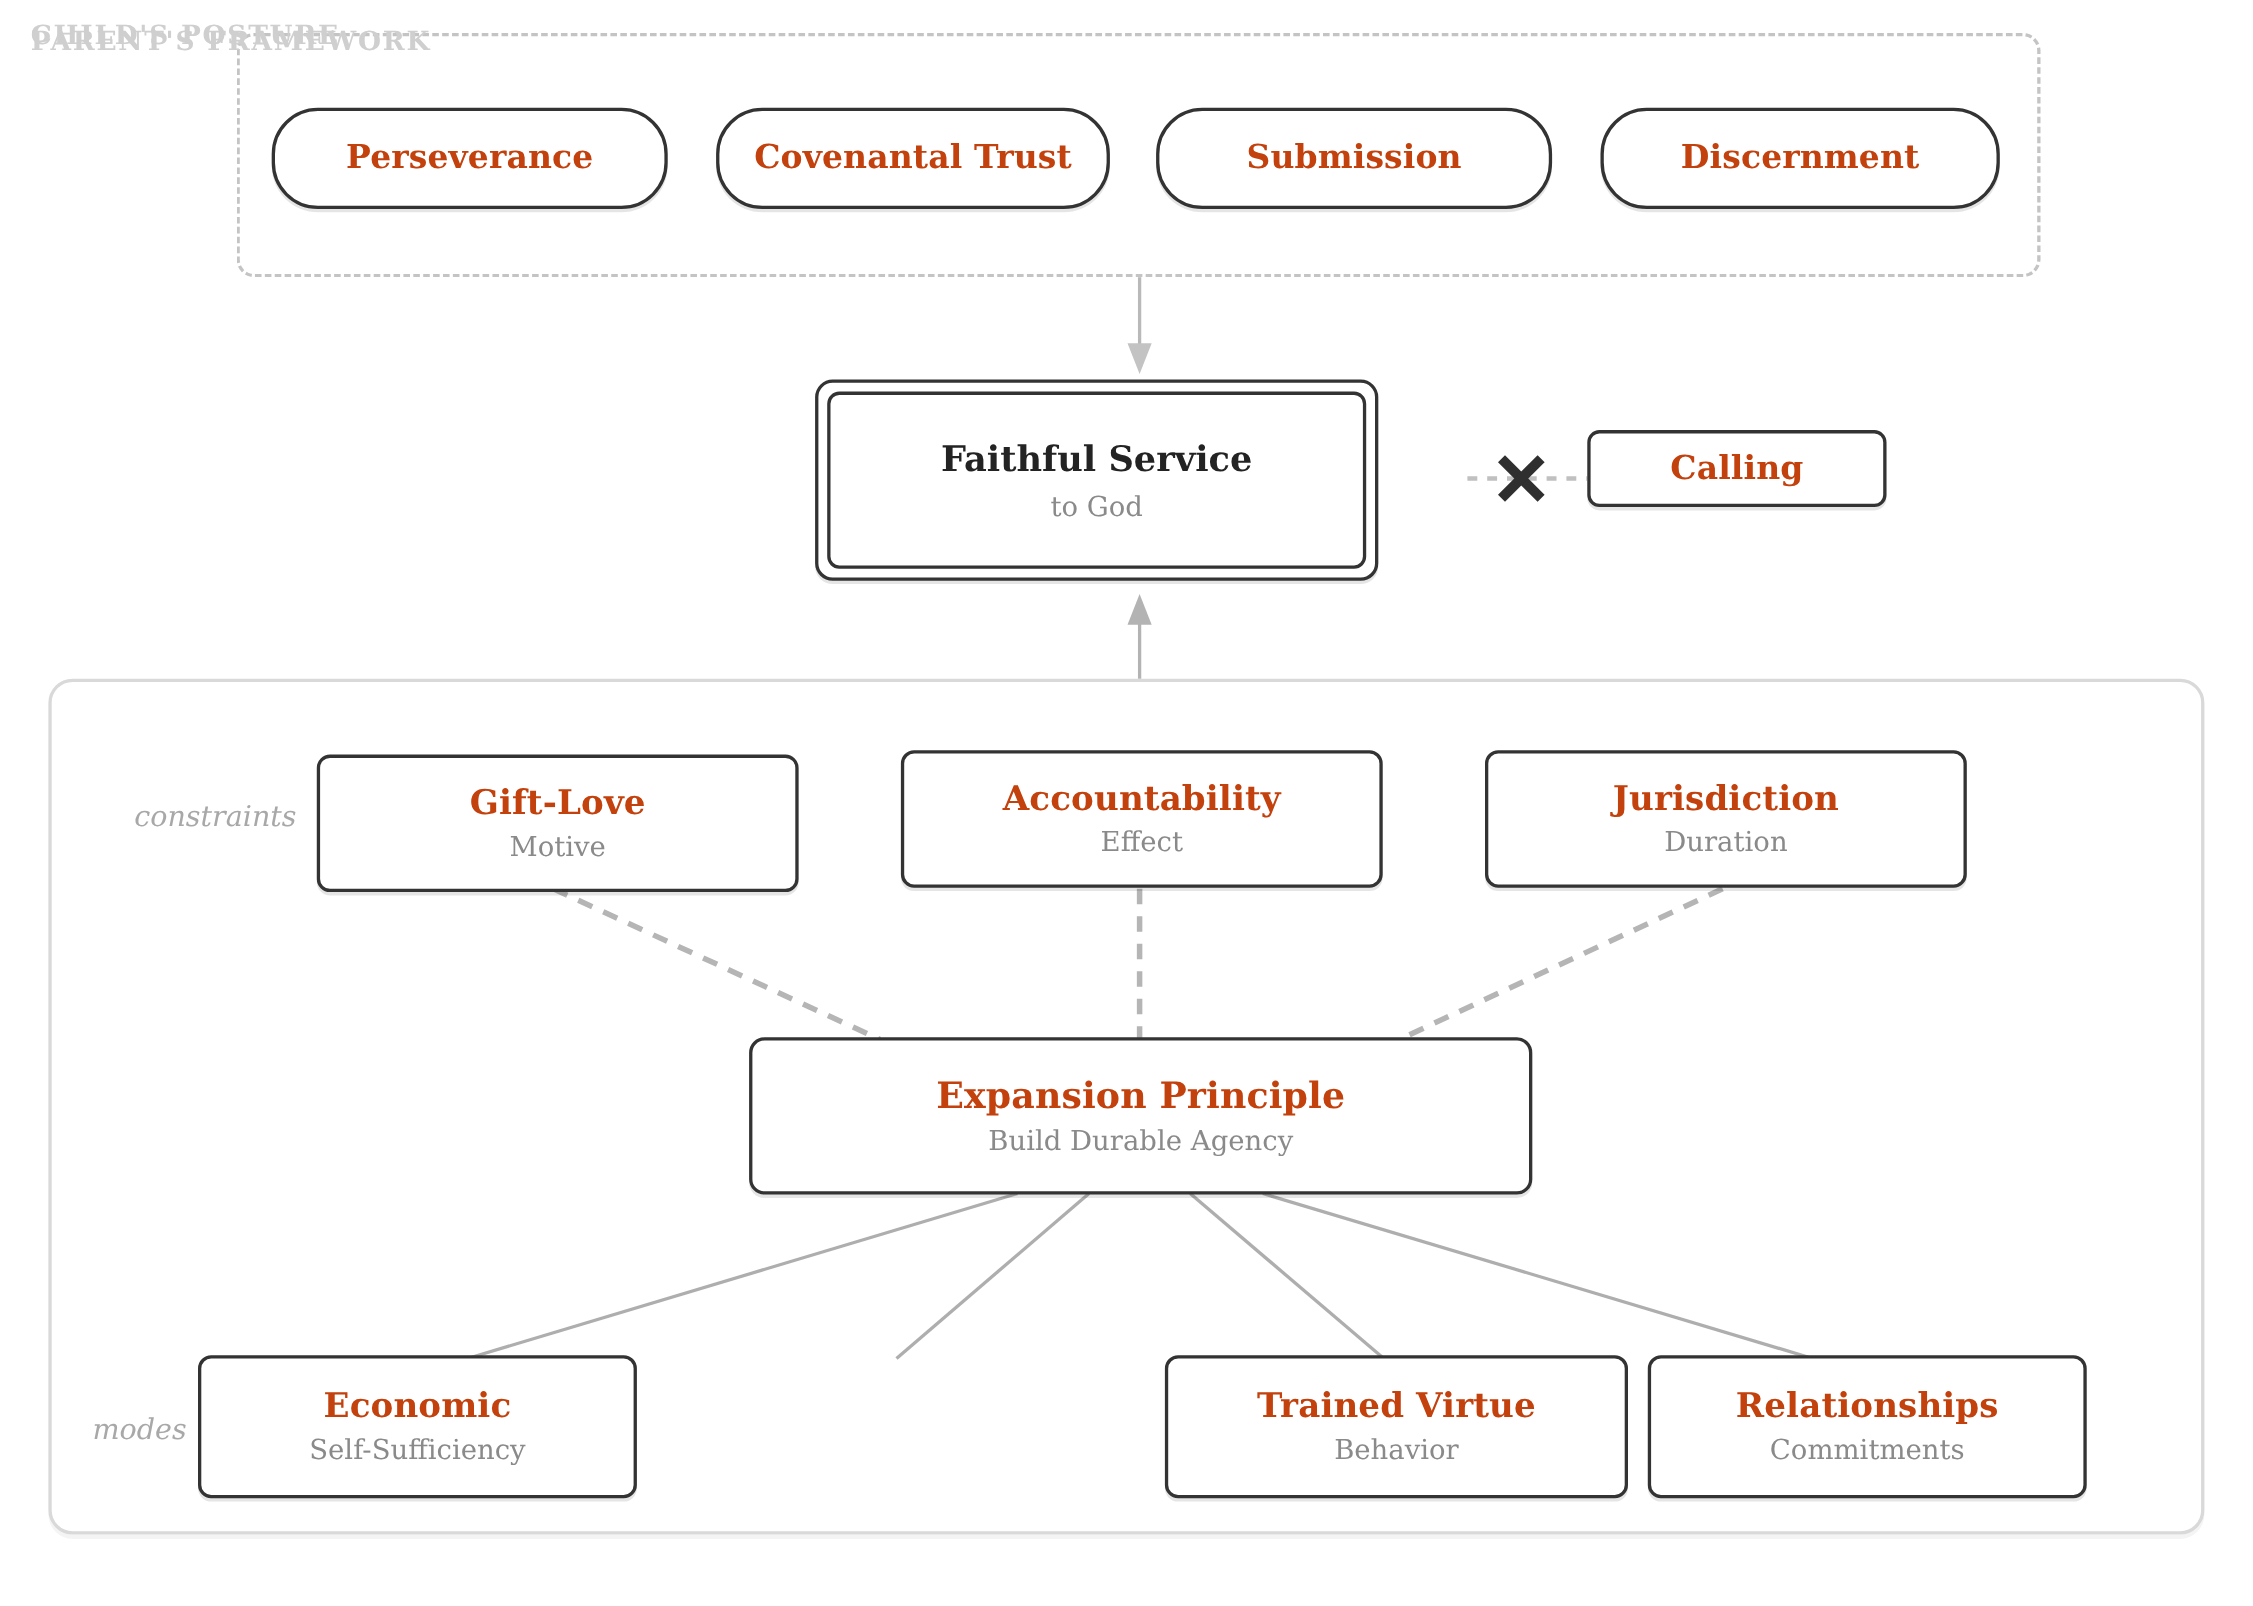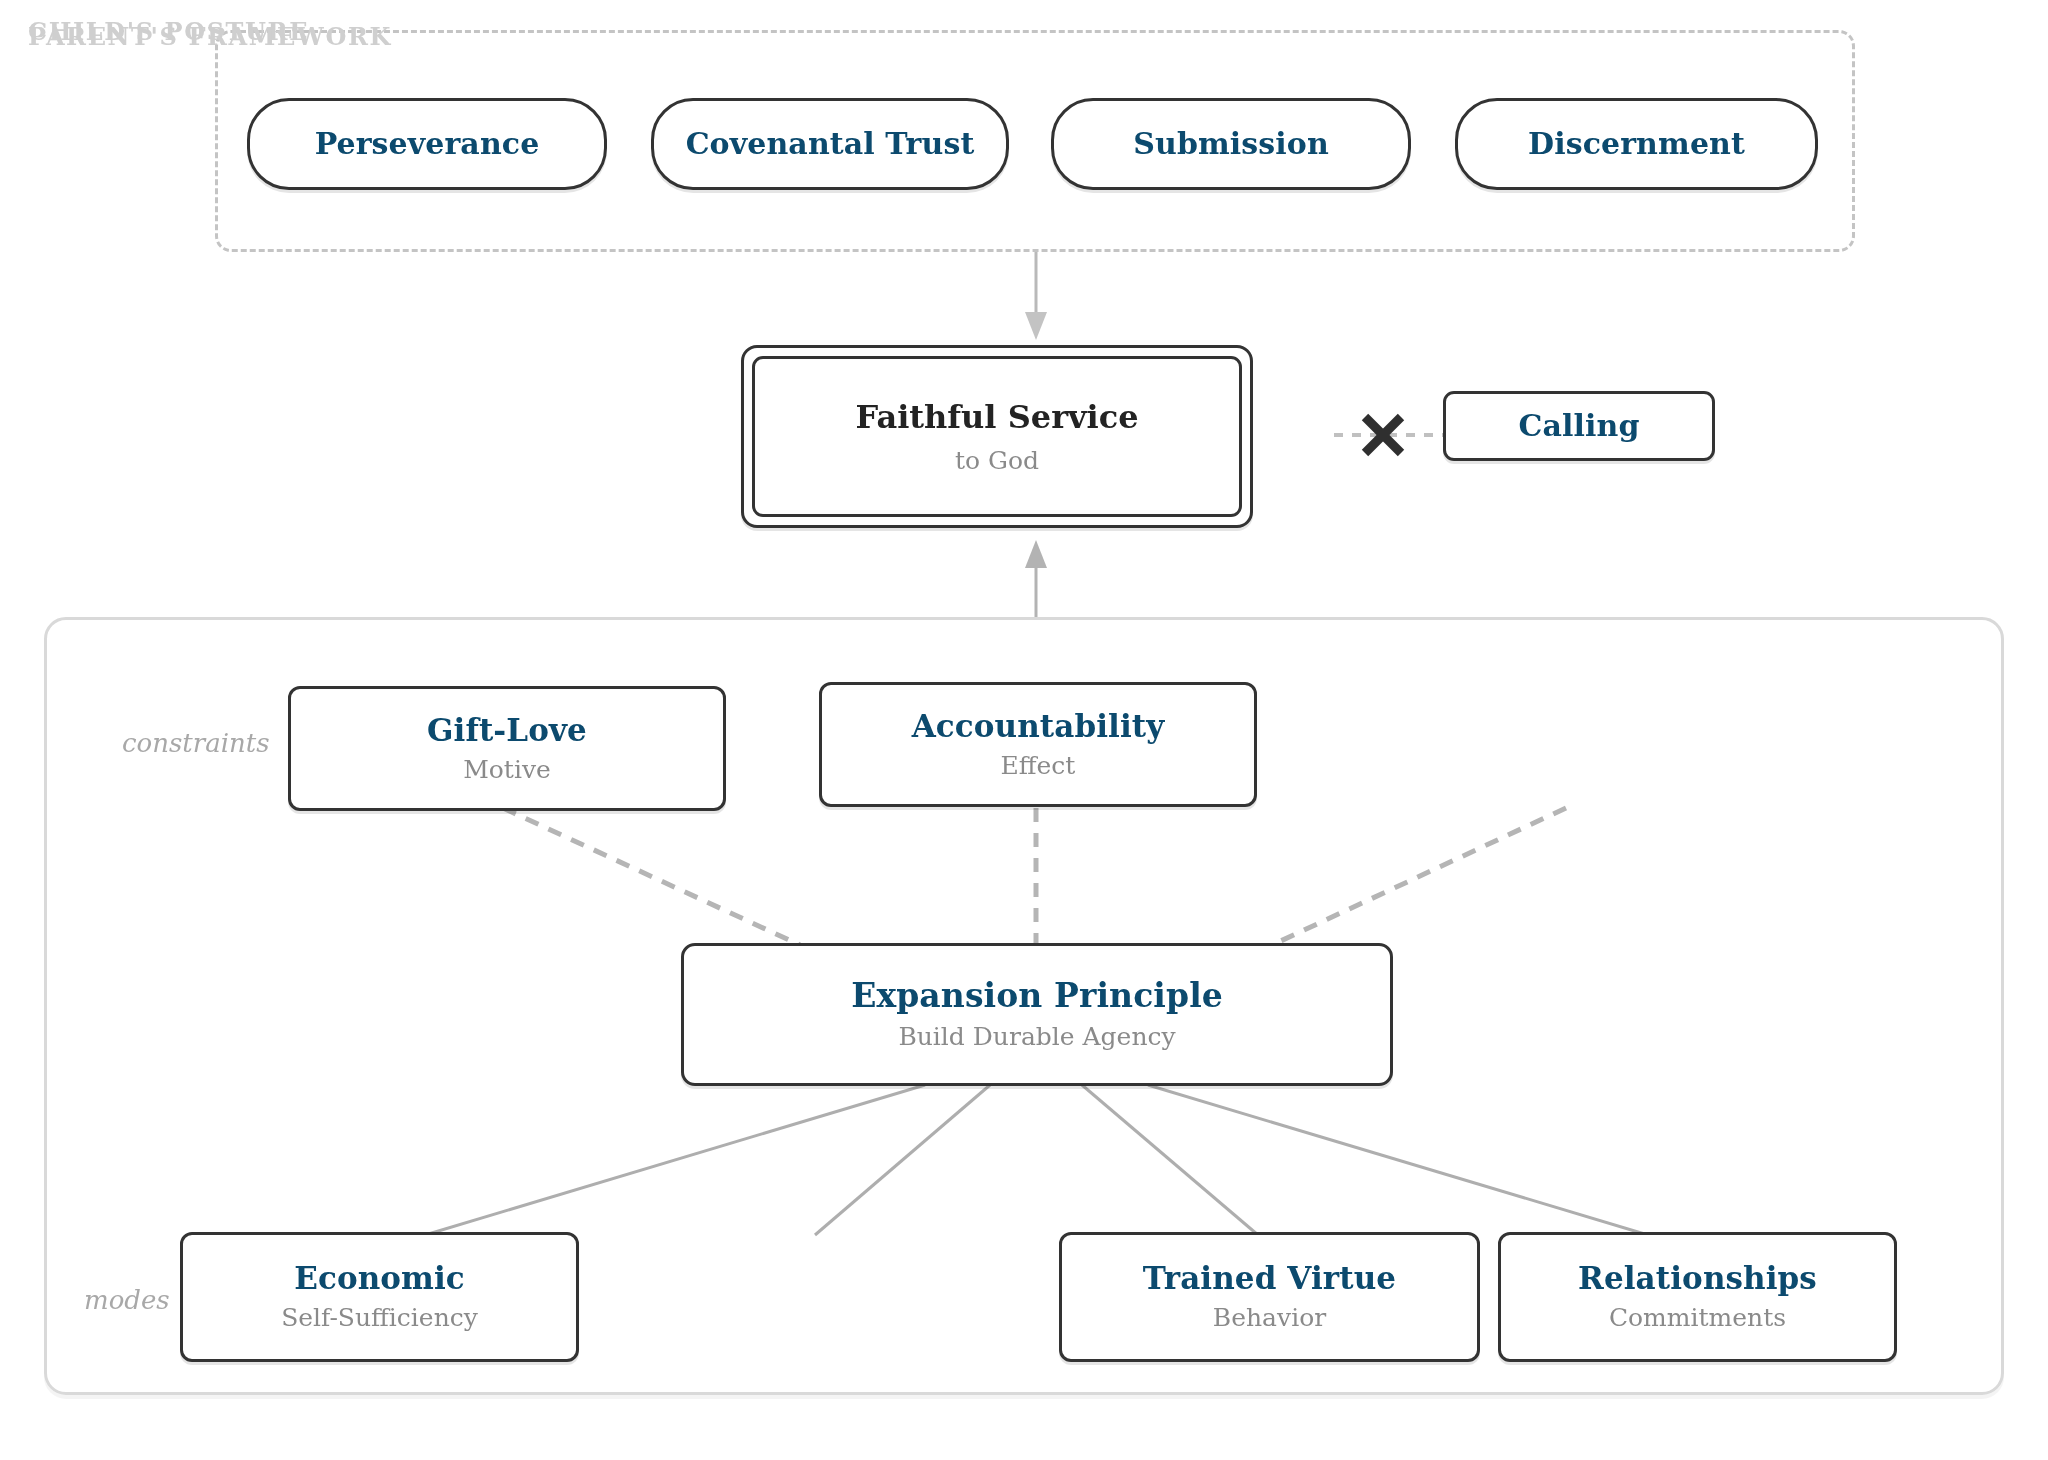--- a/index.html
+++ b/index.html
@@ -44,21 +44,21 @@
     flex-direction: column;
     align-items: center;
     justify-content: center;
     z-index: 3;
     box-shadow: 0 3px 0 0 rgba(0,0,0,0.10);
   }
   .node .ttl {
     font-weight: bold;
     font-size: 31px;
     line-height: 1.08;
-    color: #0c4a6e;
+    color: #c2410c;
     letter-spacing: 0.1px;
     white-space: nowrap;
   }
   .node .sub {
     font-size: 25px;
     line-height: 1.1;
     color: #8a8a8a;
     margin-top: 9px;
     white-space: nowrap;
   }
@@ -255,20 +255,24 @@
   <div class="row-tag" style="left:84px; top:1285px;">modes</div>
 
   <div class="node" style="left:288px; top:686px; width:438px; height:125px;">
     <div class="ttl">Gift-Love</div>
     <div class="sub">Motive</div>
   </div>
   <div class="node" style="left:819px; top:682px; width:438px; height:125px;">
     <div class="ttl">Accountability</div>
     <div class="sub">Effect</div>
   </div>
+  <div class="node" style="left:1350px; top:682px; width:438px; height:125px;">
+    <div class="ttl">Jurisdiction</div>
+    <div class="sub">Duration</div>
+  </div>
 
   <div class="node" style="left:681px; top:943px; width:712px; height:143px; border-radius:14px;">
     <div class="ttl" style="font-size:33px;">Expansion Principle</div>
     <div class="sub">Build Durable Agency</div>
   </div>
 
   <div class="node" style="left:180px; top:1232px; width:399px; height:130px;">
     <div class="ttl">Economic</div>
     <div class="sub">Self-Sufficiency</div>
   </div>

